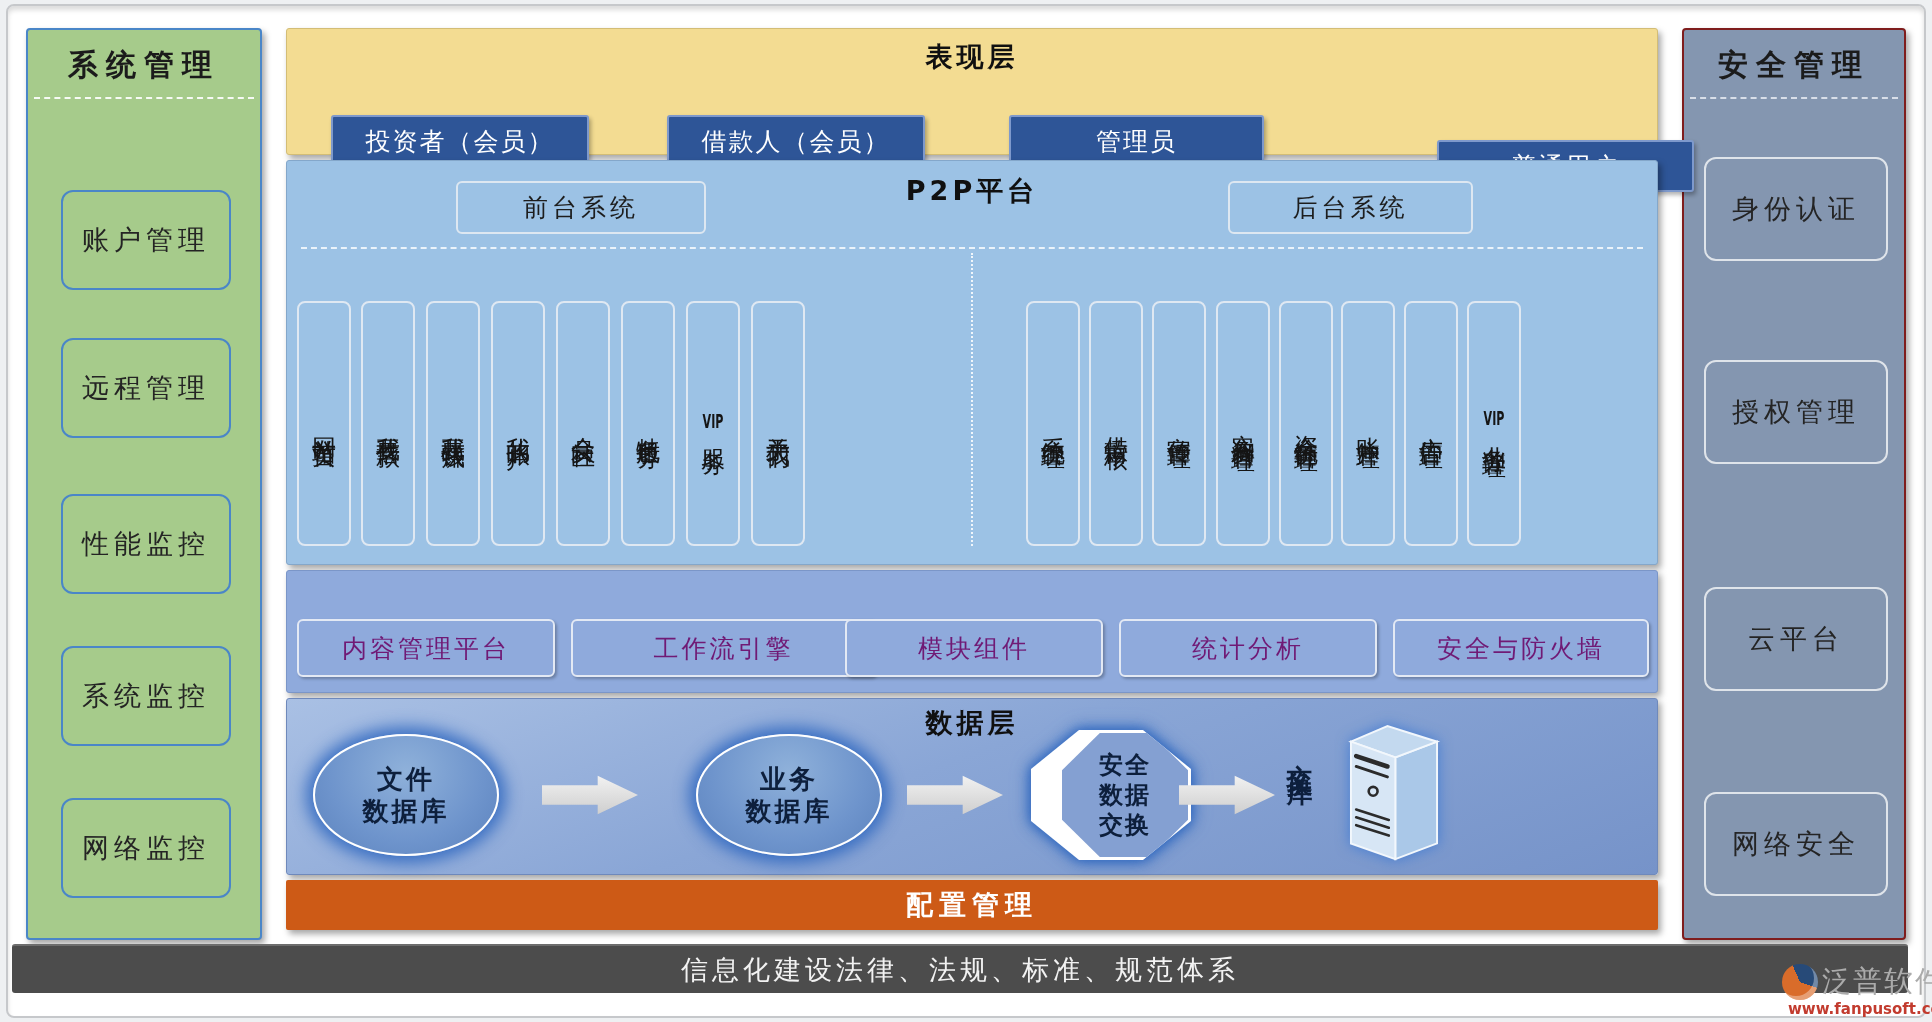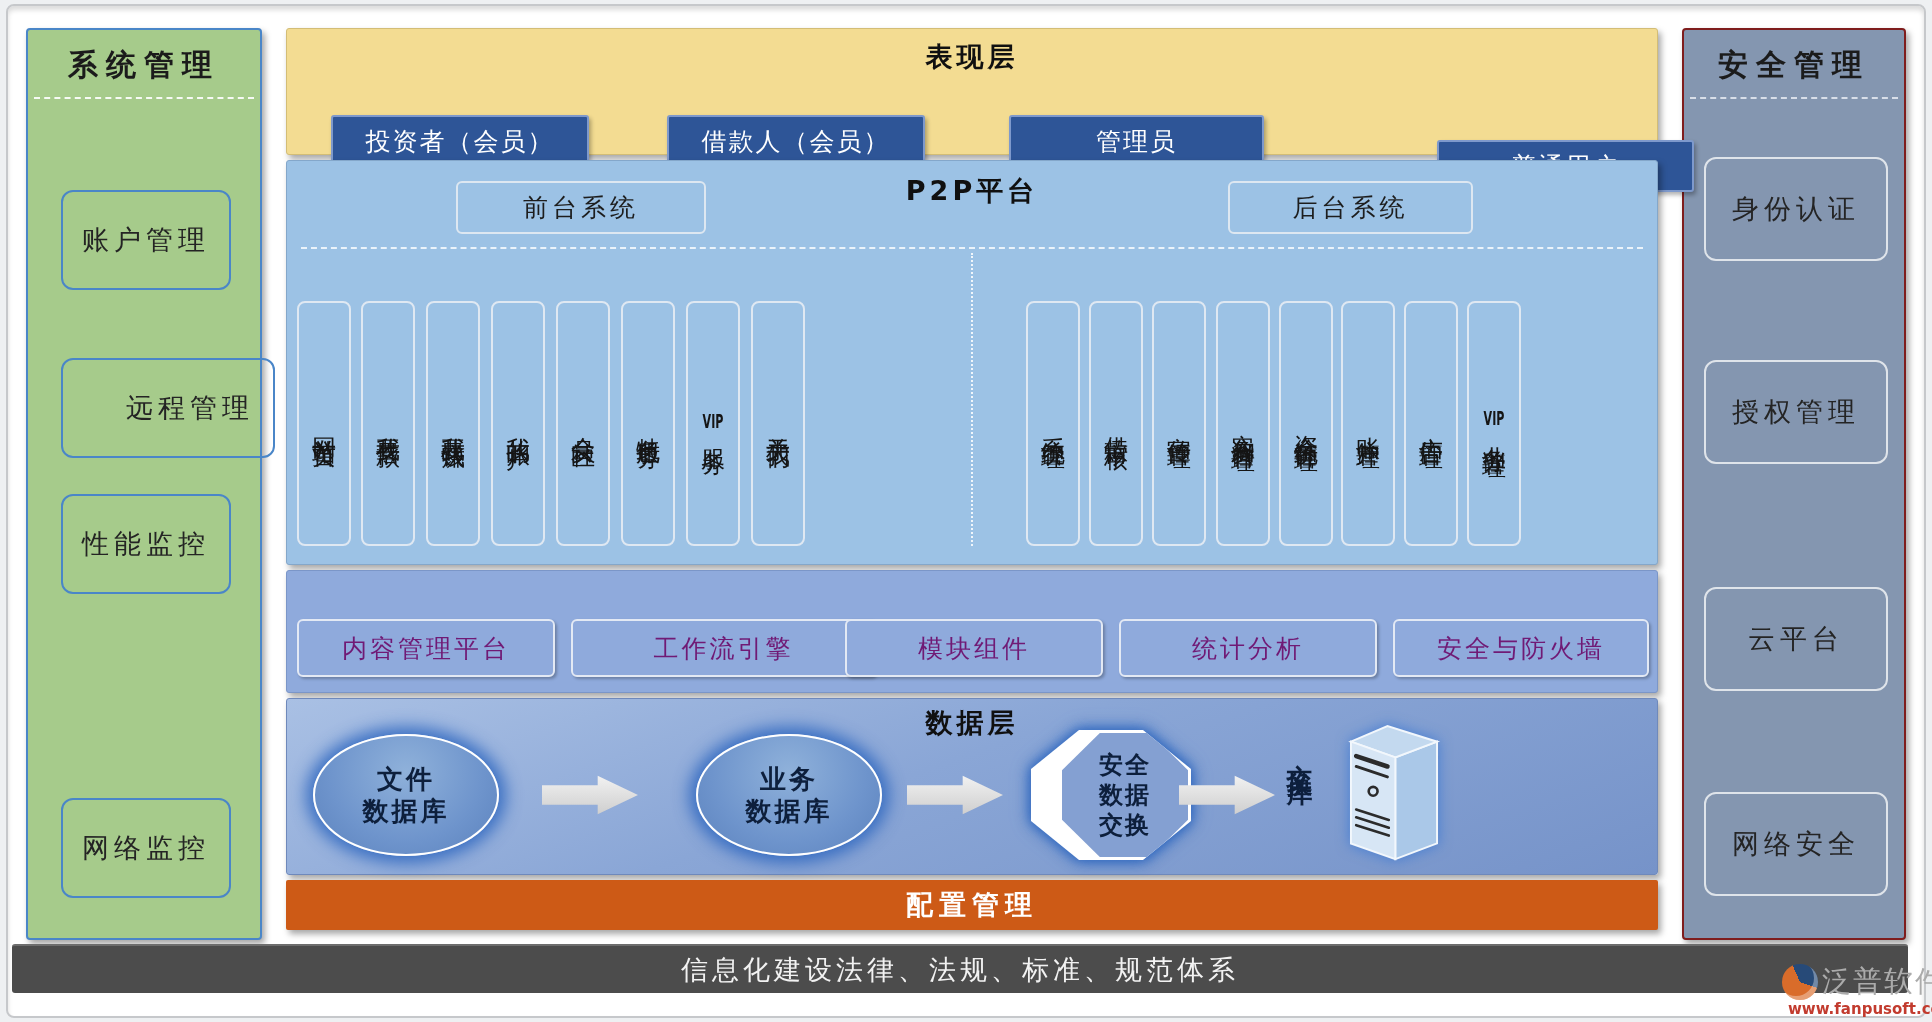--- a/index.html
+++ b/index.html
@@ -94,22 +94,23 @@
 </style>
 </head>
 <body>
 
 <div class="stage">
   <div class="window"></div>
 
   <div class="panel sidebar-left shadowed">
     <div class="sb-header green">系统管理</div>
     <div class="sb-item green" style="top:160px;">账户管理</div>
-    <div class="sb-item green" style="top:328px;padding-left:44px;">远程管理</div>
+    <div class="sb-item green" style="top:308px;">远程管理</div>
     <div class="sb-item green" style="top:464px;">性能监控</div>
+    <div class="sb-item green" style="top:616px;">系统监控</div>
     <div class="sb-item green" style="top:768px;">网络监控</div>
   </div>
 
   <div class="panel sidebar-right shadowed">
     <div class="sb-header blue">安全管理</div>
     <div class="sb-item blue" style="top:127px;">身份认证</div>
     <div class="sb-item blue" style="top:330px;">授权管理</div>
     <div class="sb-item blue" style="top:557px;">云平台</div>
     <div class="sb-item blue" style="top:762px;">网络安全</div>
   </div>

